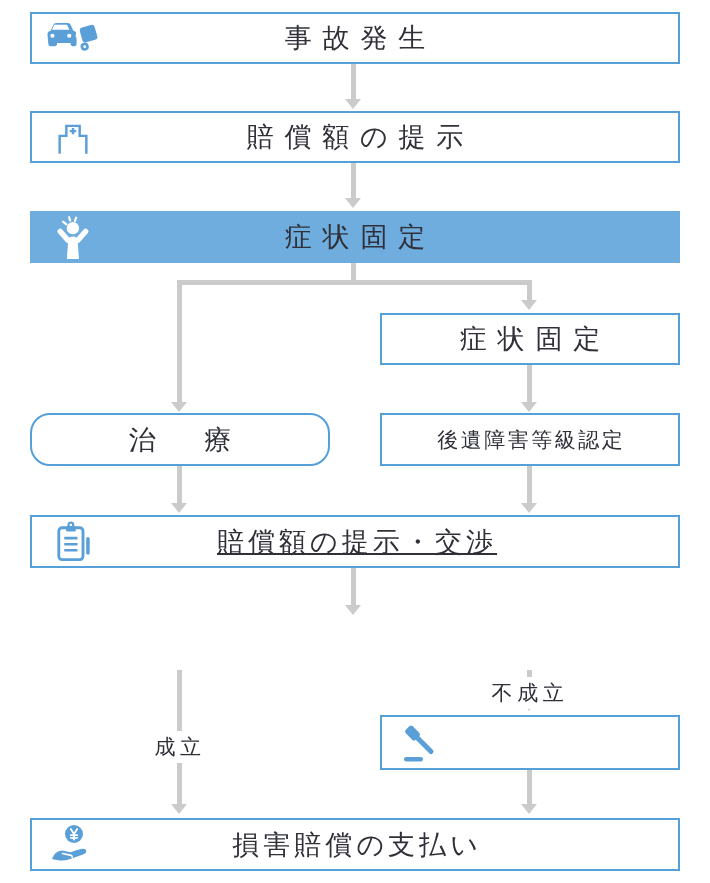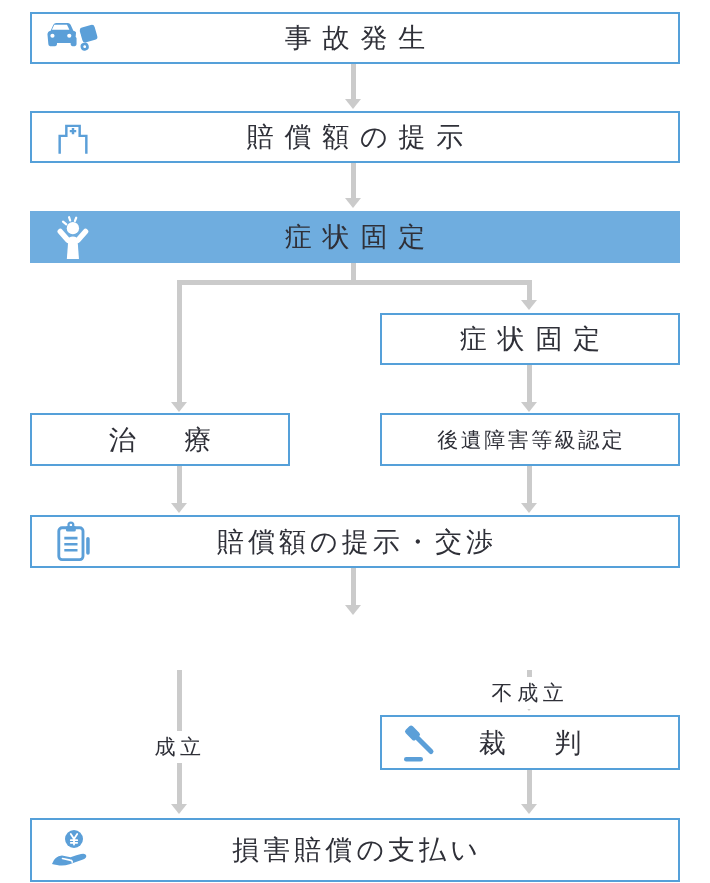--- a/index.html
+++ b/index.html
@@ -13,21 +13,21 @@
   body{background:#ffffff;font-family:"DejaVu Serif","Liberation Serif",serif;}
   .canvas{
     position:relative;width:710px;height:883px;background:#ffffff;overflow:hidden;
   }
   .node{
     position:absolute;display:flex;align-items:center;justify-content:center;
     background:#ffffff;border:2px solid var(--border-blue);
     color:var(--text-dark);
   }
   .node.full{left:30px;width:650px;}
-  .node.half-left{left:30px;width:260px;}
+  .node.half-left{left:30px;width:300px;border-radius:20px;}
   .node.half-right{left:380px;width:300px;}
   .node.highlight{background:var(--fill-blue);border-color:var(--fill-blue);}
   .node .label{
     font-size:27px;letter-spacing:0.4em;margin-right:-0.4em;white-space:nowrap;
   }
   .node .label.medium{letter-spacing:0.15em;margin-right:-0.15em;}
   .node .label.tight{font-size:21px;letter-spacing:0.12em;margin-right:-0.12em;}
   .node .icon{
     position:absolute;top:50%;transform:translateY(-50%);
     display:flex;align-items:center;justify-content:center;
@@ -119,21 +119,21 @@
   </div>
   <div class="node half-right" style="top:413px;height:53px;">
     <span class="label tight">後遺障害等級認定</span>
   </div>
 
   <div class="vline" style="left:177px;top:466px;height:38px;"></div>
   <div class="ahead" style="left:171px;top:503px;"></div>
   <div class="vline" style="left:527px;top:466px;height:38px;"></div>
   <div class="ahead" style="left:521px;top:503px;"></div>
 
-  <div class="node full" style="top:515px;height:53px;">
+  <div class="node full" style="top:515px;height:53px;text-decoration:underline;">
     <span class="icon" style="left:20px;">
       <svg width="40" height="44" viewBox="0 0 36 40">
         <rect class="ic-stroke" stroke-width="2.6" x="6" y="7" width="22" height="29" rx="3"></rect>
         <circle class="ic-stroke" stroke-width="2" cx="17" cy="4.6" r="2.2"></circle>
         <rect class="ic-fill" x="12.5" y="5.5" width="9" height="5" rx="1.5"></rect>
         <path class="ic-stroke" stroke-width="2.4" d="M11,16.5 H23 M11,22 H23 M11,27.5 H23"></path>
         <path class="ic-stroke" stroke-width="3.2" stroke-linecap="round" d="M32.5,17 V30"></path>
       </svg>
     </span>
     <span class="label medium">賠償額の提示・交渉</span>
@@ -152,27 +152,26 @@
   <div class="branch-label" style="left:483px;top:677px;width:94px;">不成立</div>
 
   <div class="node half-right" style="top:715px;height:55px;">
     <span class="icon" style="left:18px;">
       <svg width="40" height="42" viewBox="0 0 40 42">
         <rect class="ic-fill" x="4" y="35" width="19" height="4.5" rx="2.2"></rect>
         <rect class="ic-fill" x="5.5" y="6" width="14" height="10" rx="2.5" transform="rotate(45 12.5 11)"></rect>
         <path class="ic-stroke" stroke="var(--icon-blue)" stroke-width="5" stroke-linecap="round" d="M17.5,16 L31,29.5"></path>
       </svg>
     </span>
-    <span class="label">裁　判</span>
   </div>
 
   <div class="vline" style="left:527px;top:770px;height:35px;"></div>
   <div class="ahead" style="left:521px;top:804px;"></div>
 
-  <div class="node full" style="top:818px;height:64px;">
+  <div class="node full" style="top:818px;height:53px;">
     <span class="icon" style="left:16px;">
       <svg width="48" height="44" viewBox="0 0 48 44">
         <circle class="ic-fill" cx="26" cy="11" r="9"></circle>
         <path class="ic-white-stroke" stroke-width="1.8" stroke-linecap="round" d="M22.8,6 L26,11 M29.2,6 L26,11 M26,11 V16.5 M22.8,12.2 H29.2 M22.8,14.8 H29.2"></path>
         <path class="ic-fill" d="M4,36 q2.5,-8 10,-8.5 l8.5,1.8 q6.5,-2.3 10.5,-3.3 q4.5,-1.1 5.2,1.6 q0.6,2.6 -3.2,3.9 l-13.5,4.8 q-6.5,2 -12.5,0.7 q-3.5,-0.6 -5,-1 z"></path>
         <path class="ic-white-stroke" stroke-width="1.6" stroke-linecap="round" d="M14.5,30.5 l7.5,1.6 q2.5,0.4 2.2,2"></path>
       </svg>
     </span>
     <span class="label medium">損害賠償の支払い</span>
   </div>

